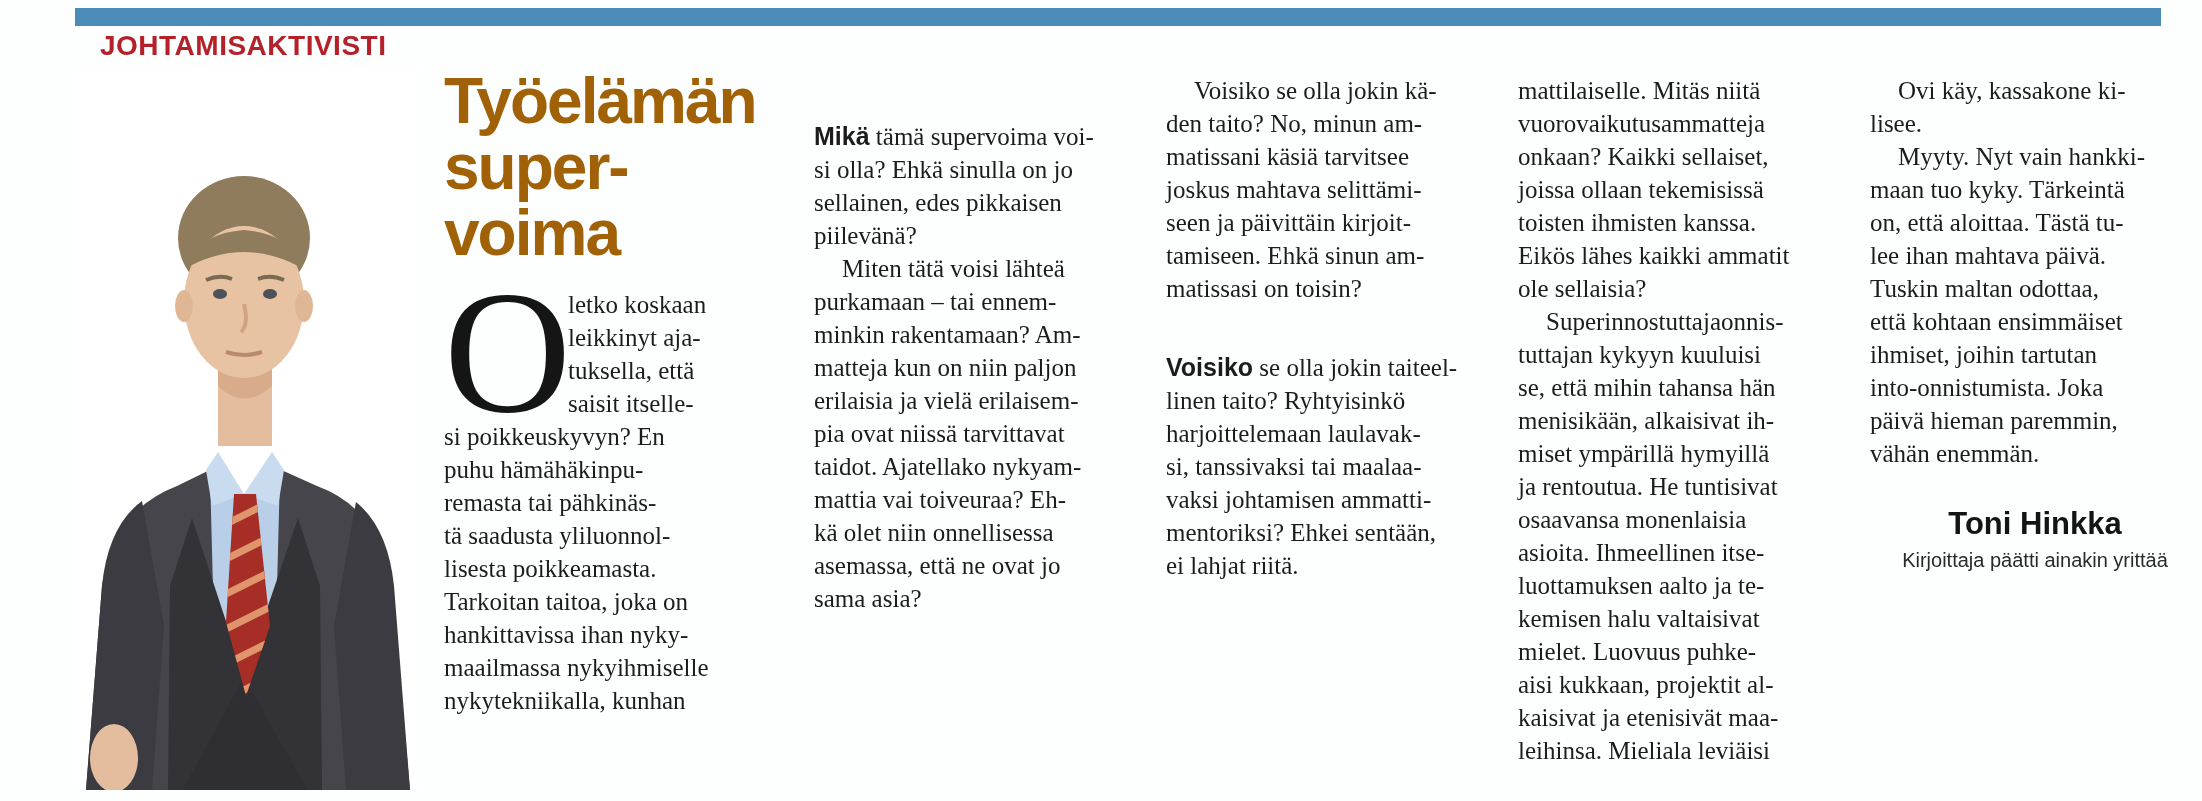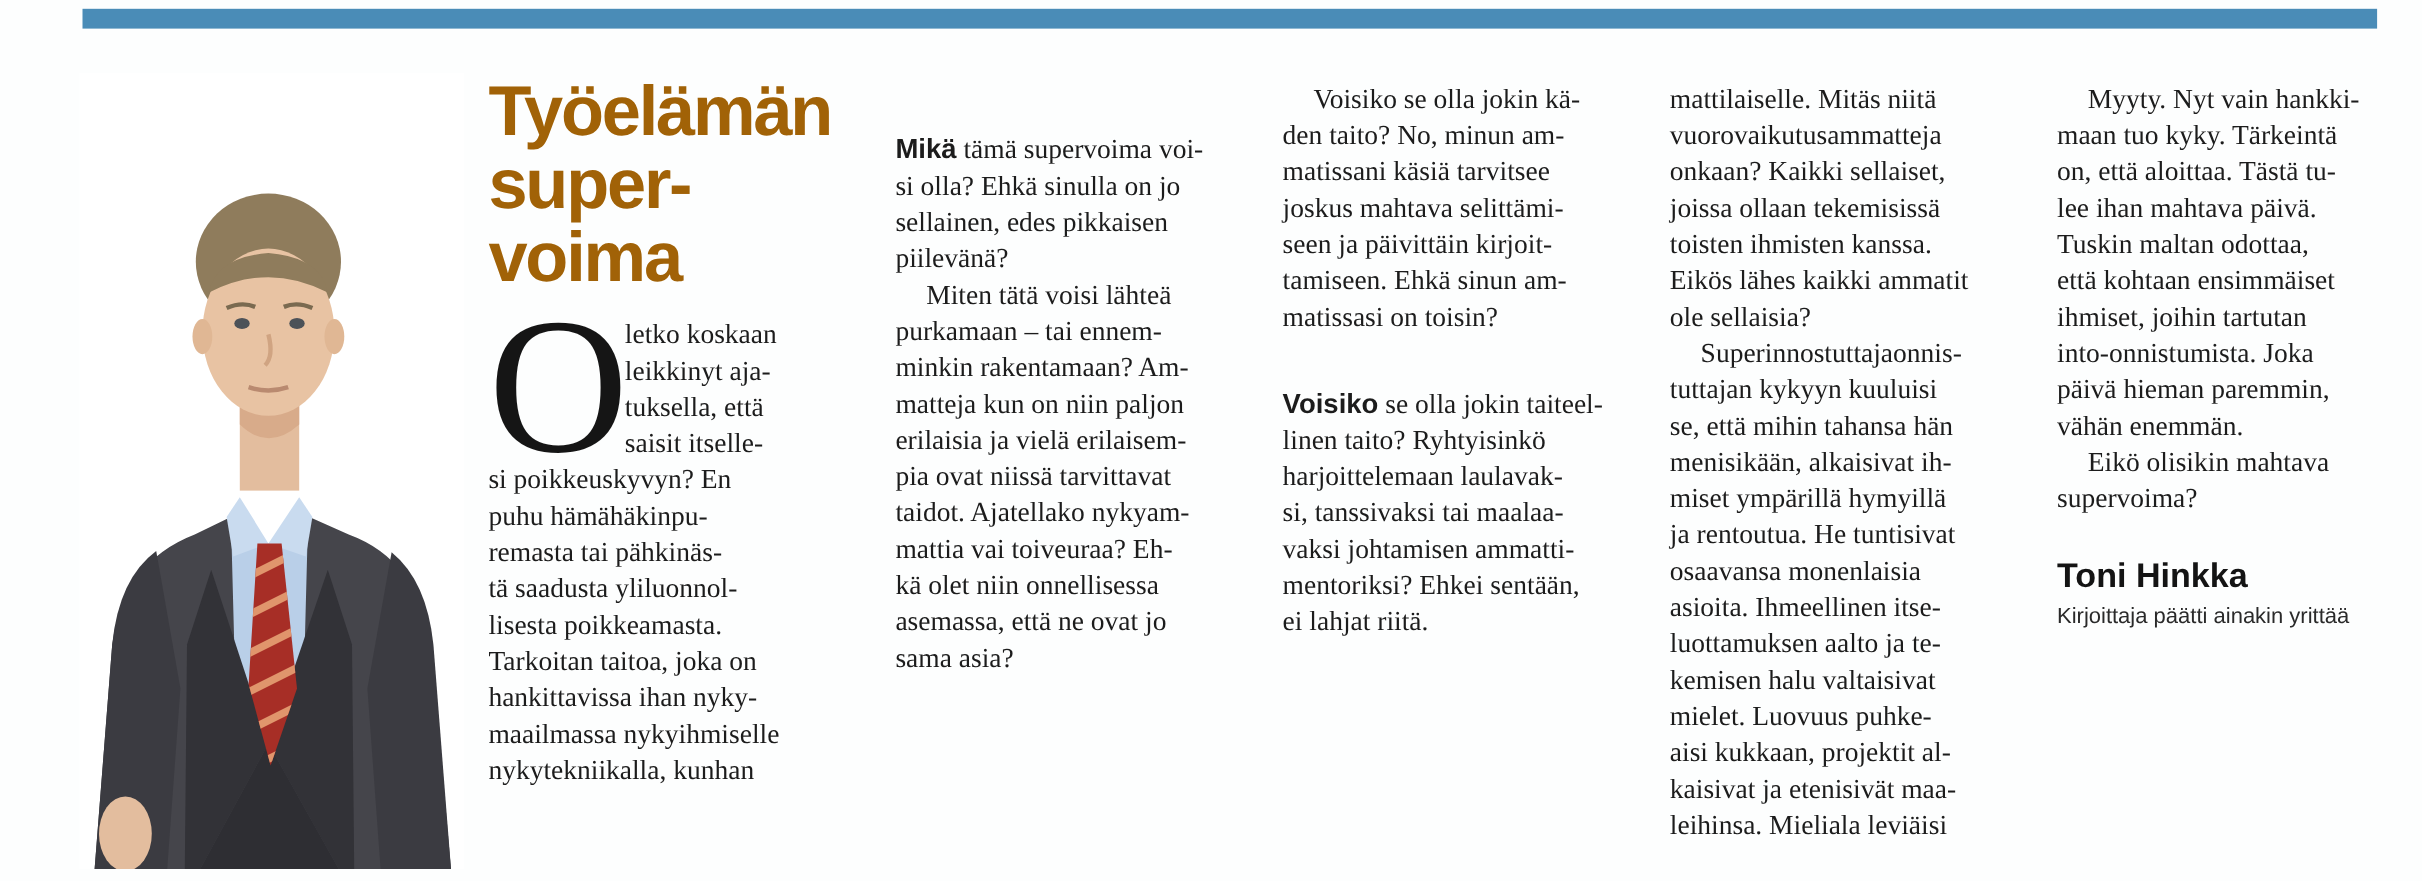--- a/index.html
+++ b/index.html
@@ -14,30 +14,31 @@
   .col-title{width:348px;flex:0 0 auto;padding-top:0;}
   .article-title{font-family:"Liberation Sans",sans-serif;font-weight:bold;font-size:64px;
                  line-height:66px;letter-spacing:-2px;color:#a16207;white-space:pre-line;
                  margin:2px 0 22px 0;}
   p.body-para{margin:0;white-space:pre-line;}
   p.indent{text-indent:28px;}
   p.gap{margin-top:46px;}
   .lead{font-family:"Liberation Sans",sans-serif;font-weight:bold;}
   .dropcap{float:left;width:118px;height:132px;font-size:176px;line-height:128px;
            font-family:"Liberation Serif",serif;color:#151515;margin-right:6px;}
-  .byline{margin-top:34px;text-align:left;font-family:"Liberation Sans",sans-serif;}
+  .byline{margin-top:34px;text-align:center;font-family:"Liberation Sans",sans-serif;}
   .byline-name{font-weight:bold;font-size:31px;line-height:40px;color:#141414;}
   .byline-tagline{font-size:20px;line-height:32px;color:#2a2a2a;}
 </style>
 </head>
 <body>
 
 <div class="page">
 
   <div class="top-bar"></div>
+  <div class="kicker">JOHTAMISAKTIVISTI</div>
 
   <div class="content">
 
     <div class="photo-col">
       <svg width="350" height="724" viewBox="0 0 350 724" aria-hidden="true">
         <rect width="350" height="724" fill="#ffffff"></rect>
 
         <rect x="146" y="300" width="54" height="80" fill="#e3bd9e"></rect>
         <path d="M146 320 Q172 345 200 320 L200 300 L146 300 Z" fill="#d8ab8a"></path>
 
@@ -162,32 +163,32 @@
 asioita. Ihmeellinen itse-
 luottamuksen aalto ja te-
 kemisen halu valtaisivat
 mielet. Luovuus puhke-
 aisi kukkaan, projektit al-
 kaisivat ja etenisivät maa-
 leihinsa. Mieliala leviäisi</p>
     </div>
 
     <div class="col">
+      <p class="body-para indent">Ovi käy, kassakone ki-
+lisee.</p>
       <p class="body-para indent">Myyty. Nyt vain hankki-
 maan tuo kyky. Tärkeintä
 on, että aloittaa. Tästä tu-
 lee ihan mahtava päivä.
 Tuskin maltan odottaa,
 että kohtaan ensimmäiset
 ihmiset, joihin tartutan
 into-onnistumista. Joka
 päivä hieman paremmin,
 vähän enemmän.</p>
-      <p class="body-para indent">Eikö olisikin mahtava
-supervoima?</p>
       <div class="byline">
         <div class="byline-name">Toni Hinkka</div>
         <div class="byline-tagline">Kirjoittaja päätti ainakin yrittää</div>
       </div>
     </div>
 
   </div>
 </div>
 
 </body></html>

